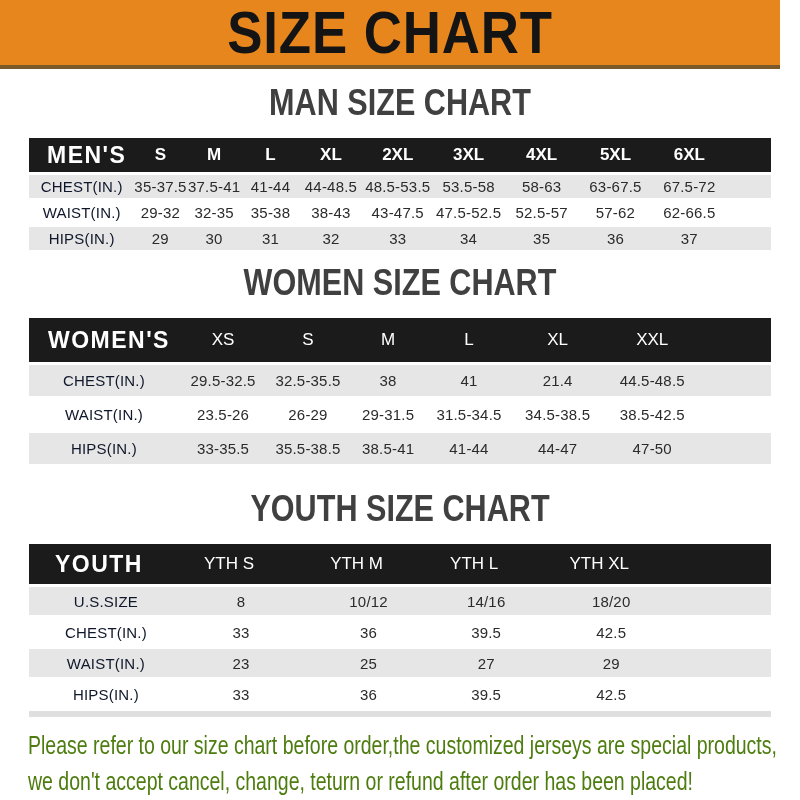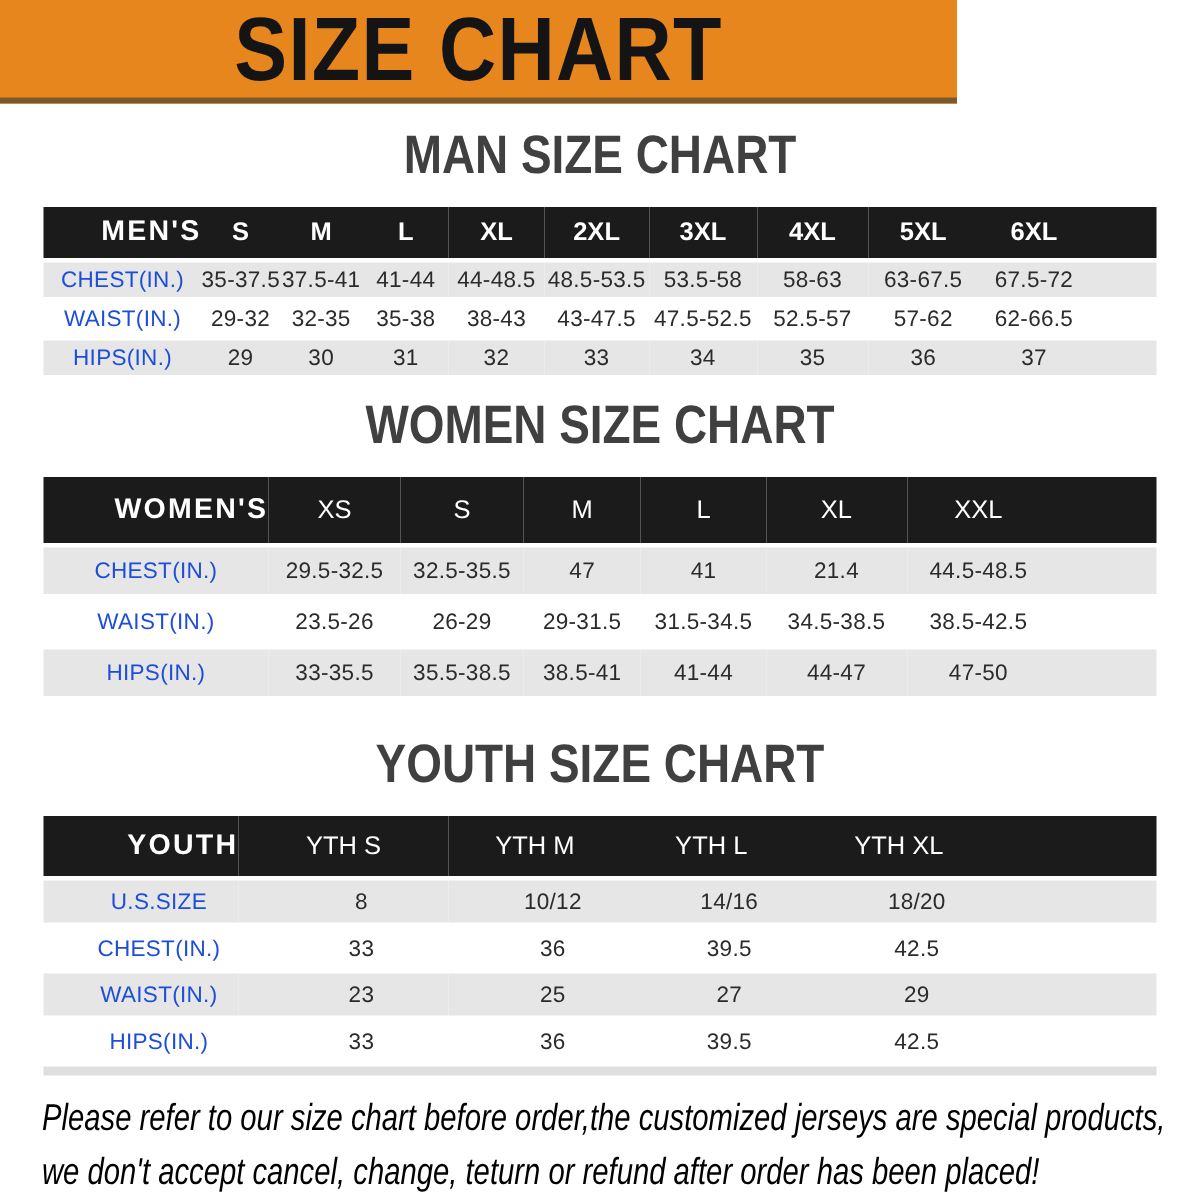--- a/index.html
+++ b/index.html
@@ -1,58 +1,58 @@
 <!DOCTYPE html>
 <html><head>
 <meta charset="utf-8">
 <style>
   * { margin: 0; padding: 0; box-sizing: border-box; }
   html, body { width: 800px; height: 800px; overflow: hidden; background: #fff;
     font-family: "Liberation Sans", sans-serif; }
 
   
-  .banner { width: 638px; height: 69px; background: #E8861E;
+  .banner { width: 780px; height: 69px; background: #E8861E;
     border-bottom: 4px solid #7a5a28; text-align: center; }
   .banner .title { display: inline-block; font-size: 60px; font-weight: 800;
     color: #141414; line-height: 66px; letter-spacing: 1px;
     transform: scaleX(0.88); transform-origin: center; white-space: nowrap; }
 
   
   .section-heading { text-align: center; color: #404040; }
   .section-heading .htext { display: inline-block; font-size: 36px;
     font-weight: 800; line-height: 36px; letter-spacing: 0px;
     transform: scaleX(0.85); transform-origin: center; white-space: nowrap; }
   #man-heading   { margin-top: 16px; }
   #women-heading { margin-top: 12px; }
   #youth-heading { margin-top: 24px; }
 
   
   table.size-table { width: 742px; margin: 14px auto 0 auto;
     border-collapse: separate; border-spacing: 0 3px; table-layout: fixed; }
   table.size-table th, table.size-table td { padding: 0; text-align: center;
     vertical-align: middle; overflow: hidden; white-space: nowrap; }
   tr.head th { background: #1b1b1b; color: #ffffff; font-size: 17px; }
-  tr.head th.lbl { text-align: right; padding-left: 10px; font-size: 19px;
+  tr.head th.lbl { text-align: center; padding-left: 10px; font-size: 23px;
     font-weight: 700; letter-spacing: 1.5px; }
   table.men   tr.head th { height: 34px; font-weight: 700; }
   table.women tr.head th { height: 44px; font-weight: 400; margin-top: 36px; }
   table.youth tr.head th { height: 40px; font-weight: 400; margin-left: 30px; }
   table.women tr.head th.lbl, table.youth tr.head th.lbl { font-weight: 700; }
   table.men   td { height: 23px; }
   table.women td { height: 31px; }
   table.youth td { height: 28px; padding-left: 24px; }
   td { font-size: 15px; color: #2b2b2b; letter-spacing: 0.2px; }
-  td.lblcell { color: #1d4ed8; }
+  td.lblcell { color: #0f172a; }
   tr.gray  td { background: #E6E6E6; }
   tr.white td { background: #ffffff; }
 
   .youth-strip { width: 742px; height: 6px; background: #DFDFDF; margin: 0 auto; }
 
   
-  .disclaimer { margin: 12px 0 0 28px; color: #000000; font-style: italic; }
+  .disclaimer { margin: 12px 0 0 28px; color: #4d7c0f; }
   .disclaimer .line { display: block; line-height: 32px; }
   .disclaimer .scale { display: inline-block; font-size: 25px;
     transform: scaleX(0.78); transform-origin: 0 50%; white-space: nowrap; }
 </style>
 </head>
 <body>
 
 <div class="banner">
   <span class="title">SIZE CHART</span>
 </div>
@@ -154,21 +154,21 @@
     <th>M</th>
     <th>L</th>
     <th>XL</th>
     <th>XXL</th>
     <th></th>
   </tr>
   <tr class="gray">
     <td class="lblcell">CHEST(IN.)</td>
     <td>29.5-32.5</td>
     <td>32.5-35.5</td>
-    <td>47</td>
+    <td>38</td>
     <td>41</td>
     <td>21.4</td>
     <td>44.5-48.5</td>
     <td></td>
   </tr>
   <tr class="white">
     <td class="lblcell">WAIST(IN.)</td>
     <td>23.5-26</td>
     <td>26-29</td>
     <td>29-31.5</td>

